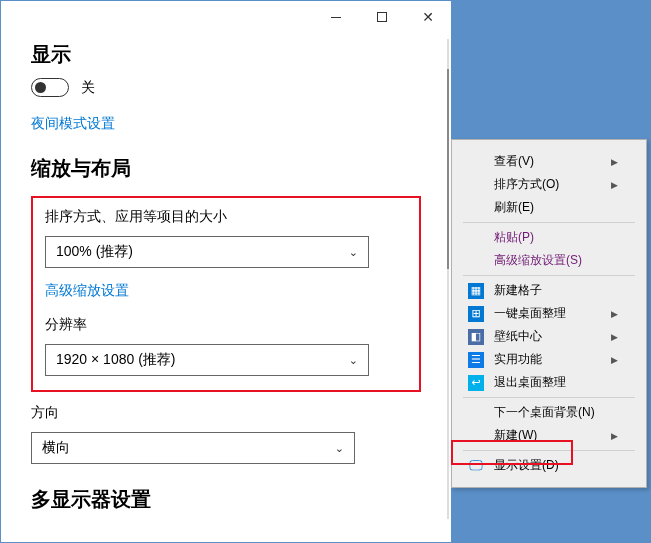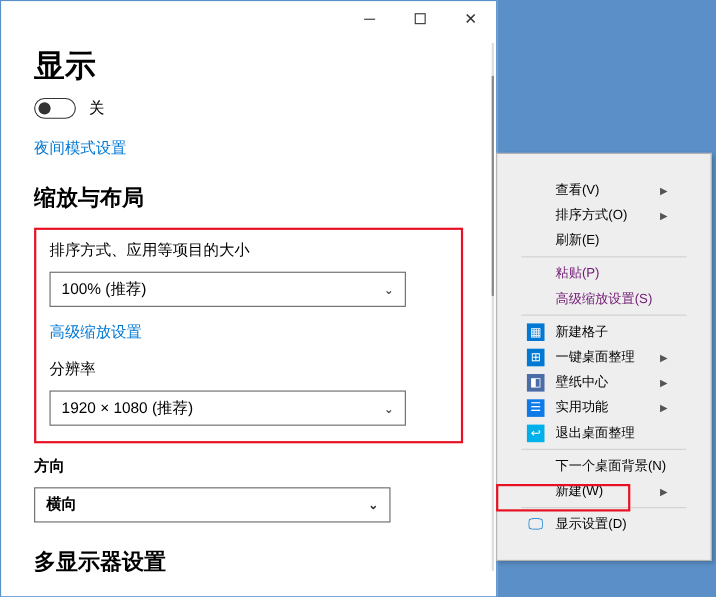--- a/index.html
+++ b/index.html
@@ -21,21 +21,21 @@
     .title-btn {
       width: 46px; height: 32px;
       display: flex; align-items: center; justify-content: center;
       color: #333; font-size: 11px;
     }
     .minimize-line { width: 10px; height: 1px; background: #333; }
     .maximize-box { width: 10px; height: 10px; border: 1px solid #333; }
     .close-x { font-size: 14px; font-weight: 300; }
     
     .content { padding: 8px 30px 0 30px; }
-    .page-title { font-size: 28px; font-weight: 600; margin-bottom: 10px; }
+    .page-title { font-size: 20px; font-weight: 600; margin-bottom: 10px; }
     
     .toggle-row { display: flex; align-items: center; gap: 12px; margin-bottom: 18px; }
     .toggle {
       width: 38px; height: 19px; border: 1px solid #333; border-radius: 10px;
       position: relative; background: #fff;
     }
     .toggle-knob {
       width: 11px; height: 11px; background: #333; border-radius: 50%;
       position: absolute; left: 3px; top: 3px;
     }
@@ -51,35 +51,35 @@
     .combo {
       width: 324px; height: 32px; border: 1px solid #666;
       padding: 0 10px; display: flex; align-items: center; justify-content: space-between;
       font-size: 14px; background: #fff; margin-bottom: 14px;
     }
     .combo:last-child { margin-bottom: 0; gap: 26px; }
     .chevron-down { font-size: 11px; color: #333; }
     
     .adv-link { color: #0078d4; font-size: 14px; margin: 0 0 16px 0; display: block; }
     
-    .field-group { margin-bottom: 20px; font-weight: bold; }
+    .field-group { margin-bottom: 20px; }
     
     .scroll-track {
       position: absolute; right: 2px; top: 38px; width: 2px; height: 480px;
       background: #ddd;
     }
     .scroll-thumb { width: 2px; height: 200px; background: #888; position: absolute; top: 30px; }
     
     .context-menu {
       position: absolute;
       left: 451px; top: 139px;
       width: 196px;
       background: #eeeeee;
       border: 1px solid #b1b1b1;
-      padding: 21px;
+      padding: 10px;
       font-size: 12px;
       box-shadow: 2px 2px 4px rgba(0,0,0,0.2);
     }
     .menu-item {
       height: 23px; display: flex; align-items: center;
       padding: 0 18px 0 32px; position: relative;
       justify-content: space-between;
     }
     .menu-item.disabled { color: #701a75; }
     .menu-arrow { font-size: 9px; color: #555; }

